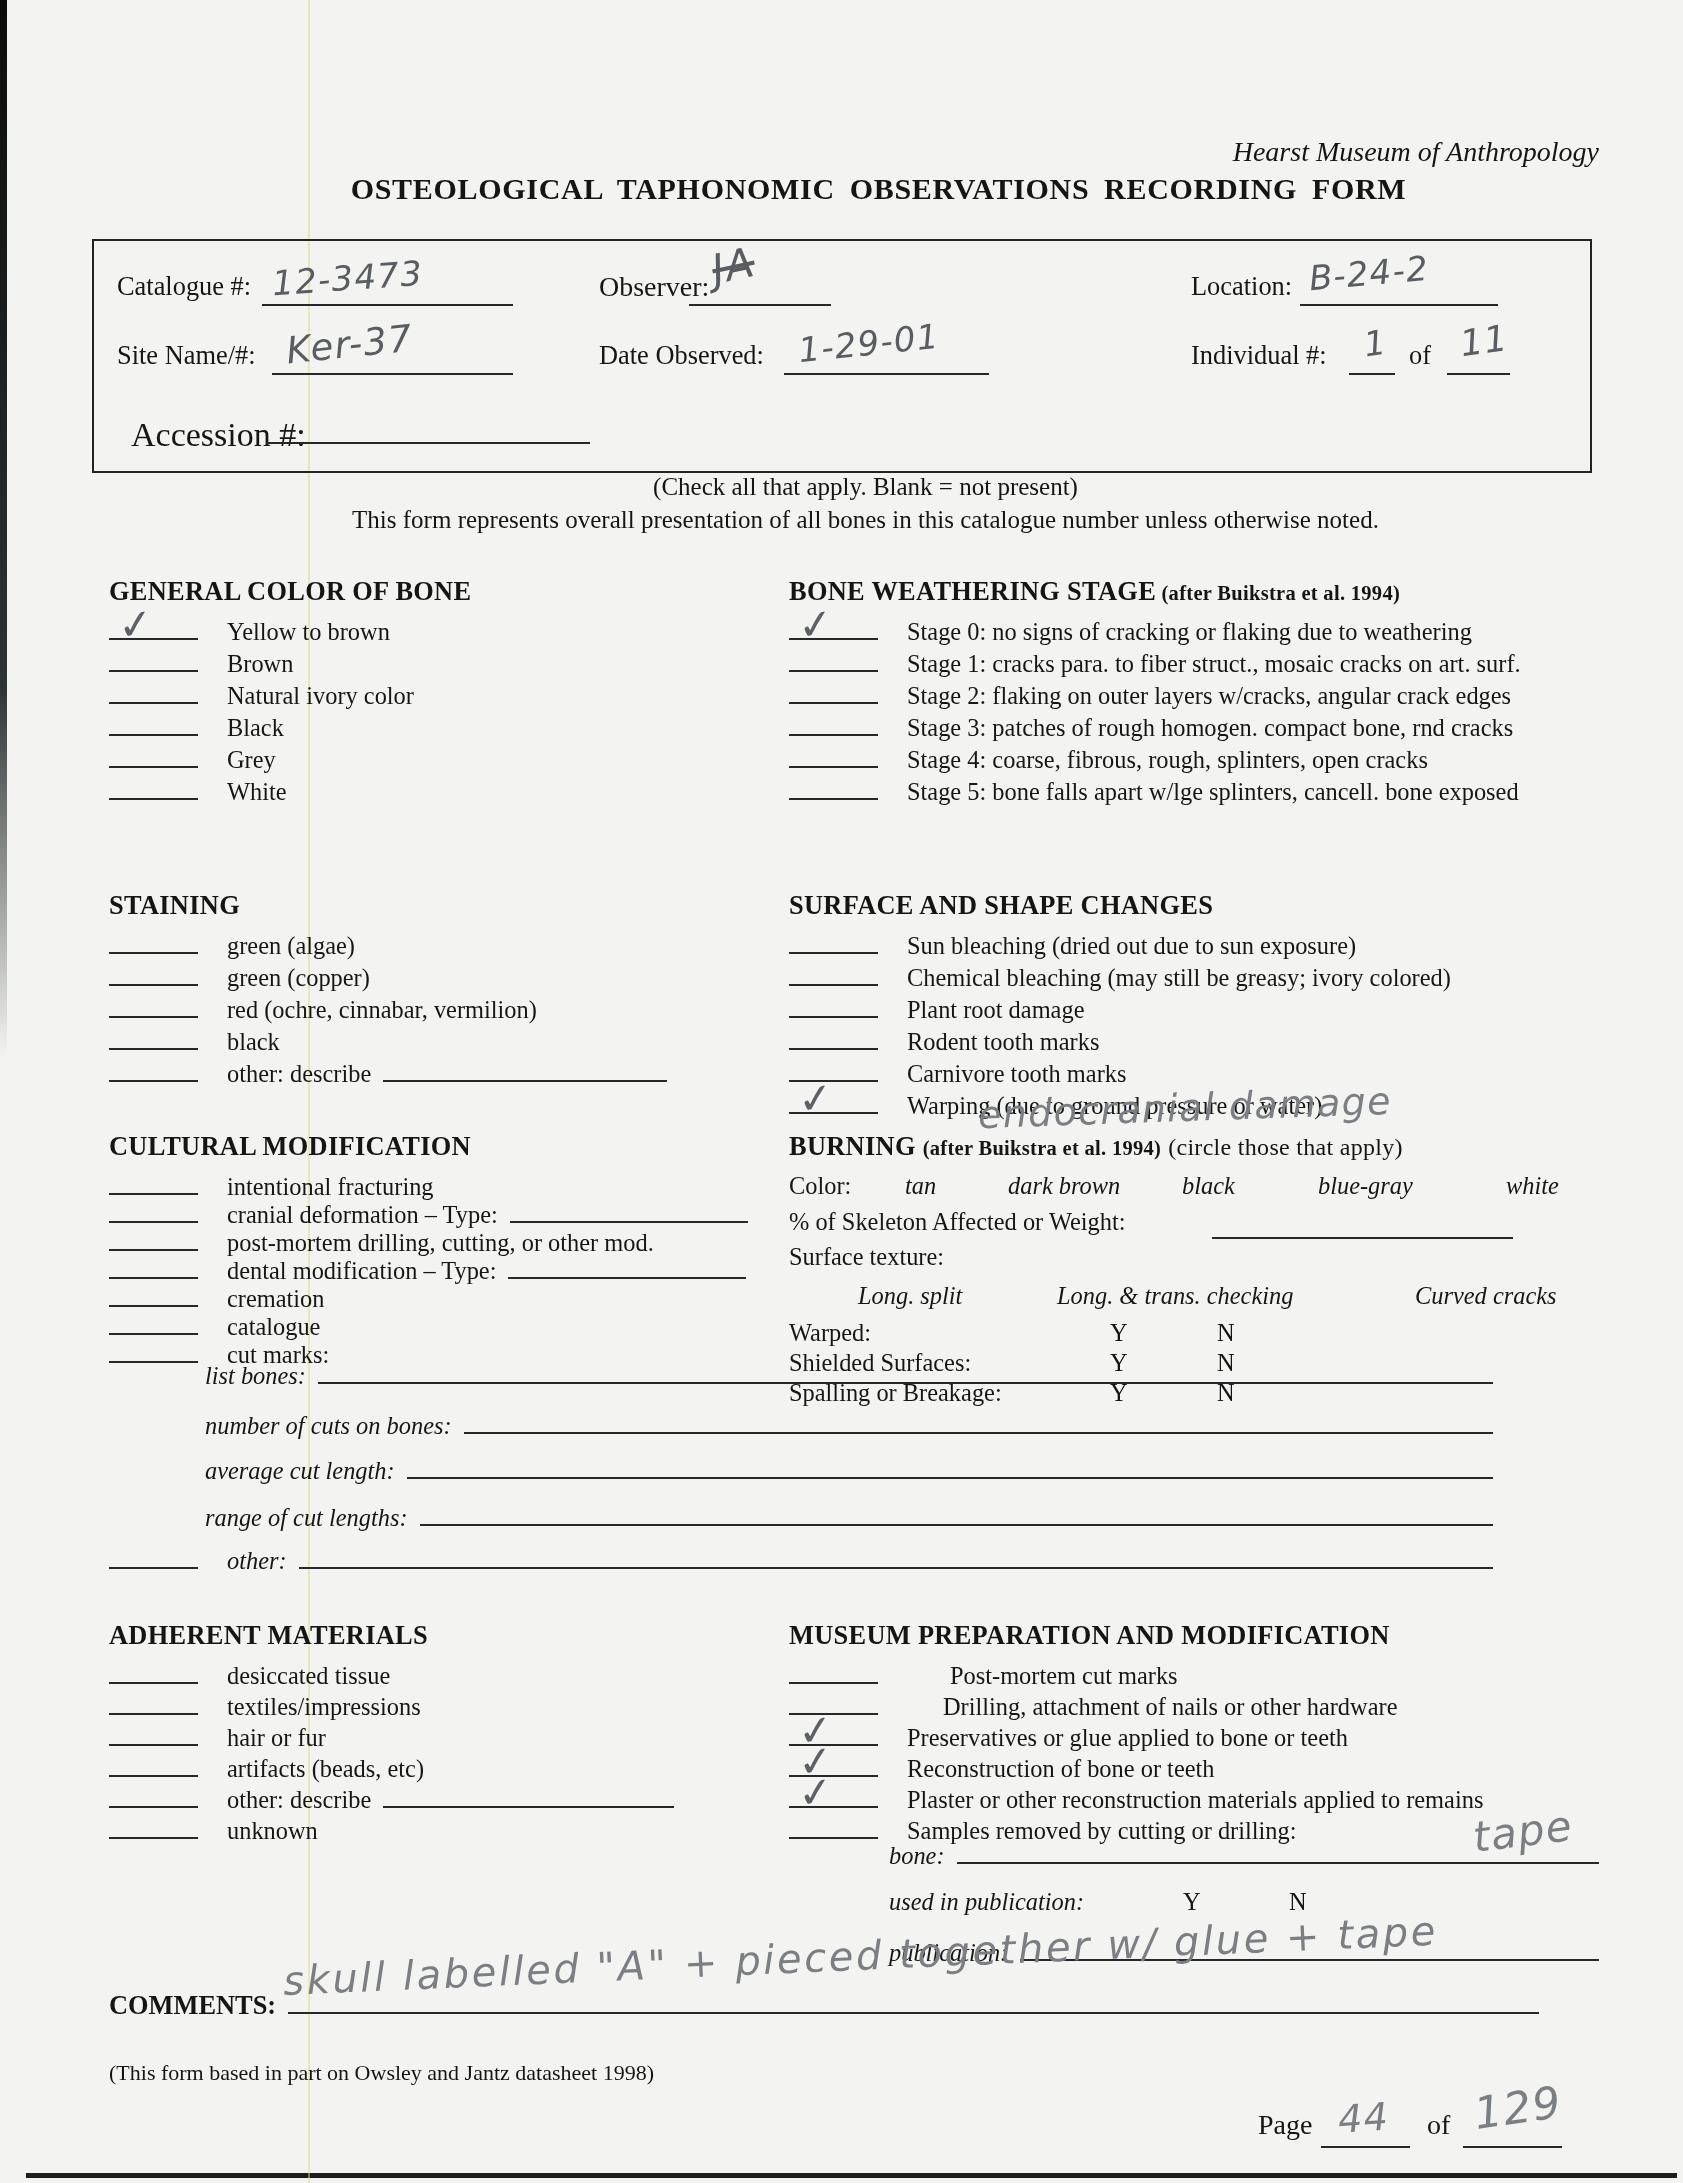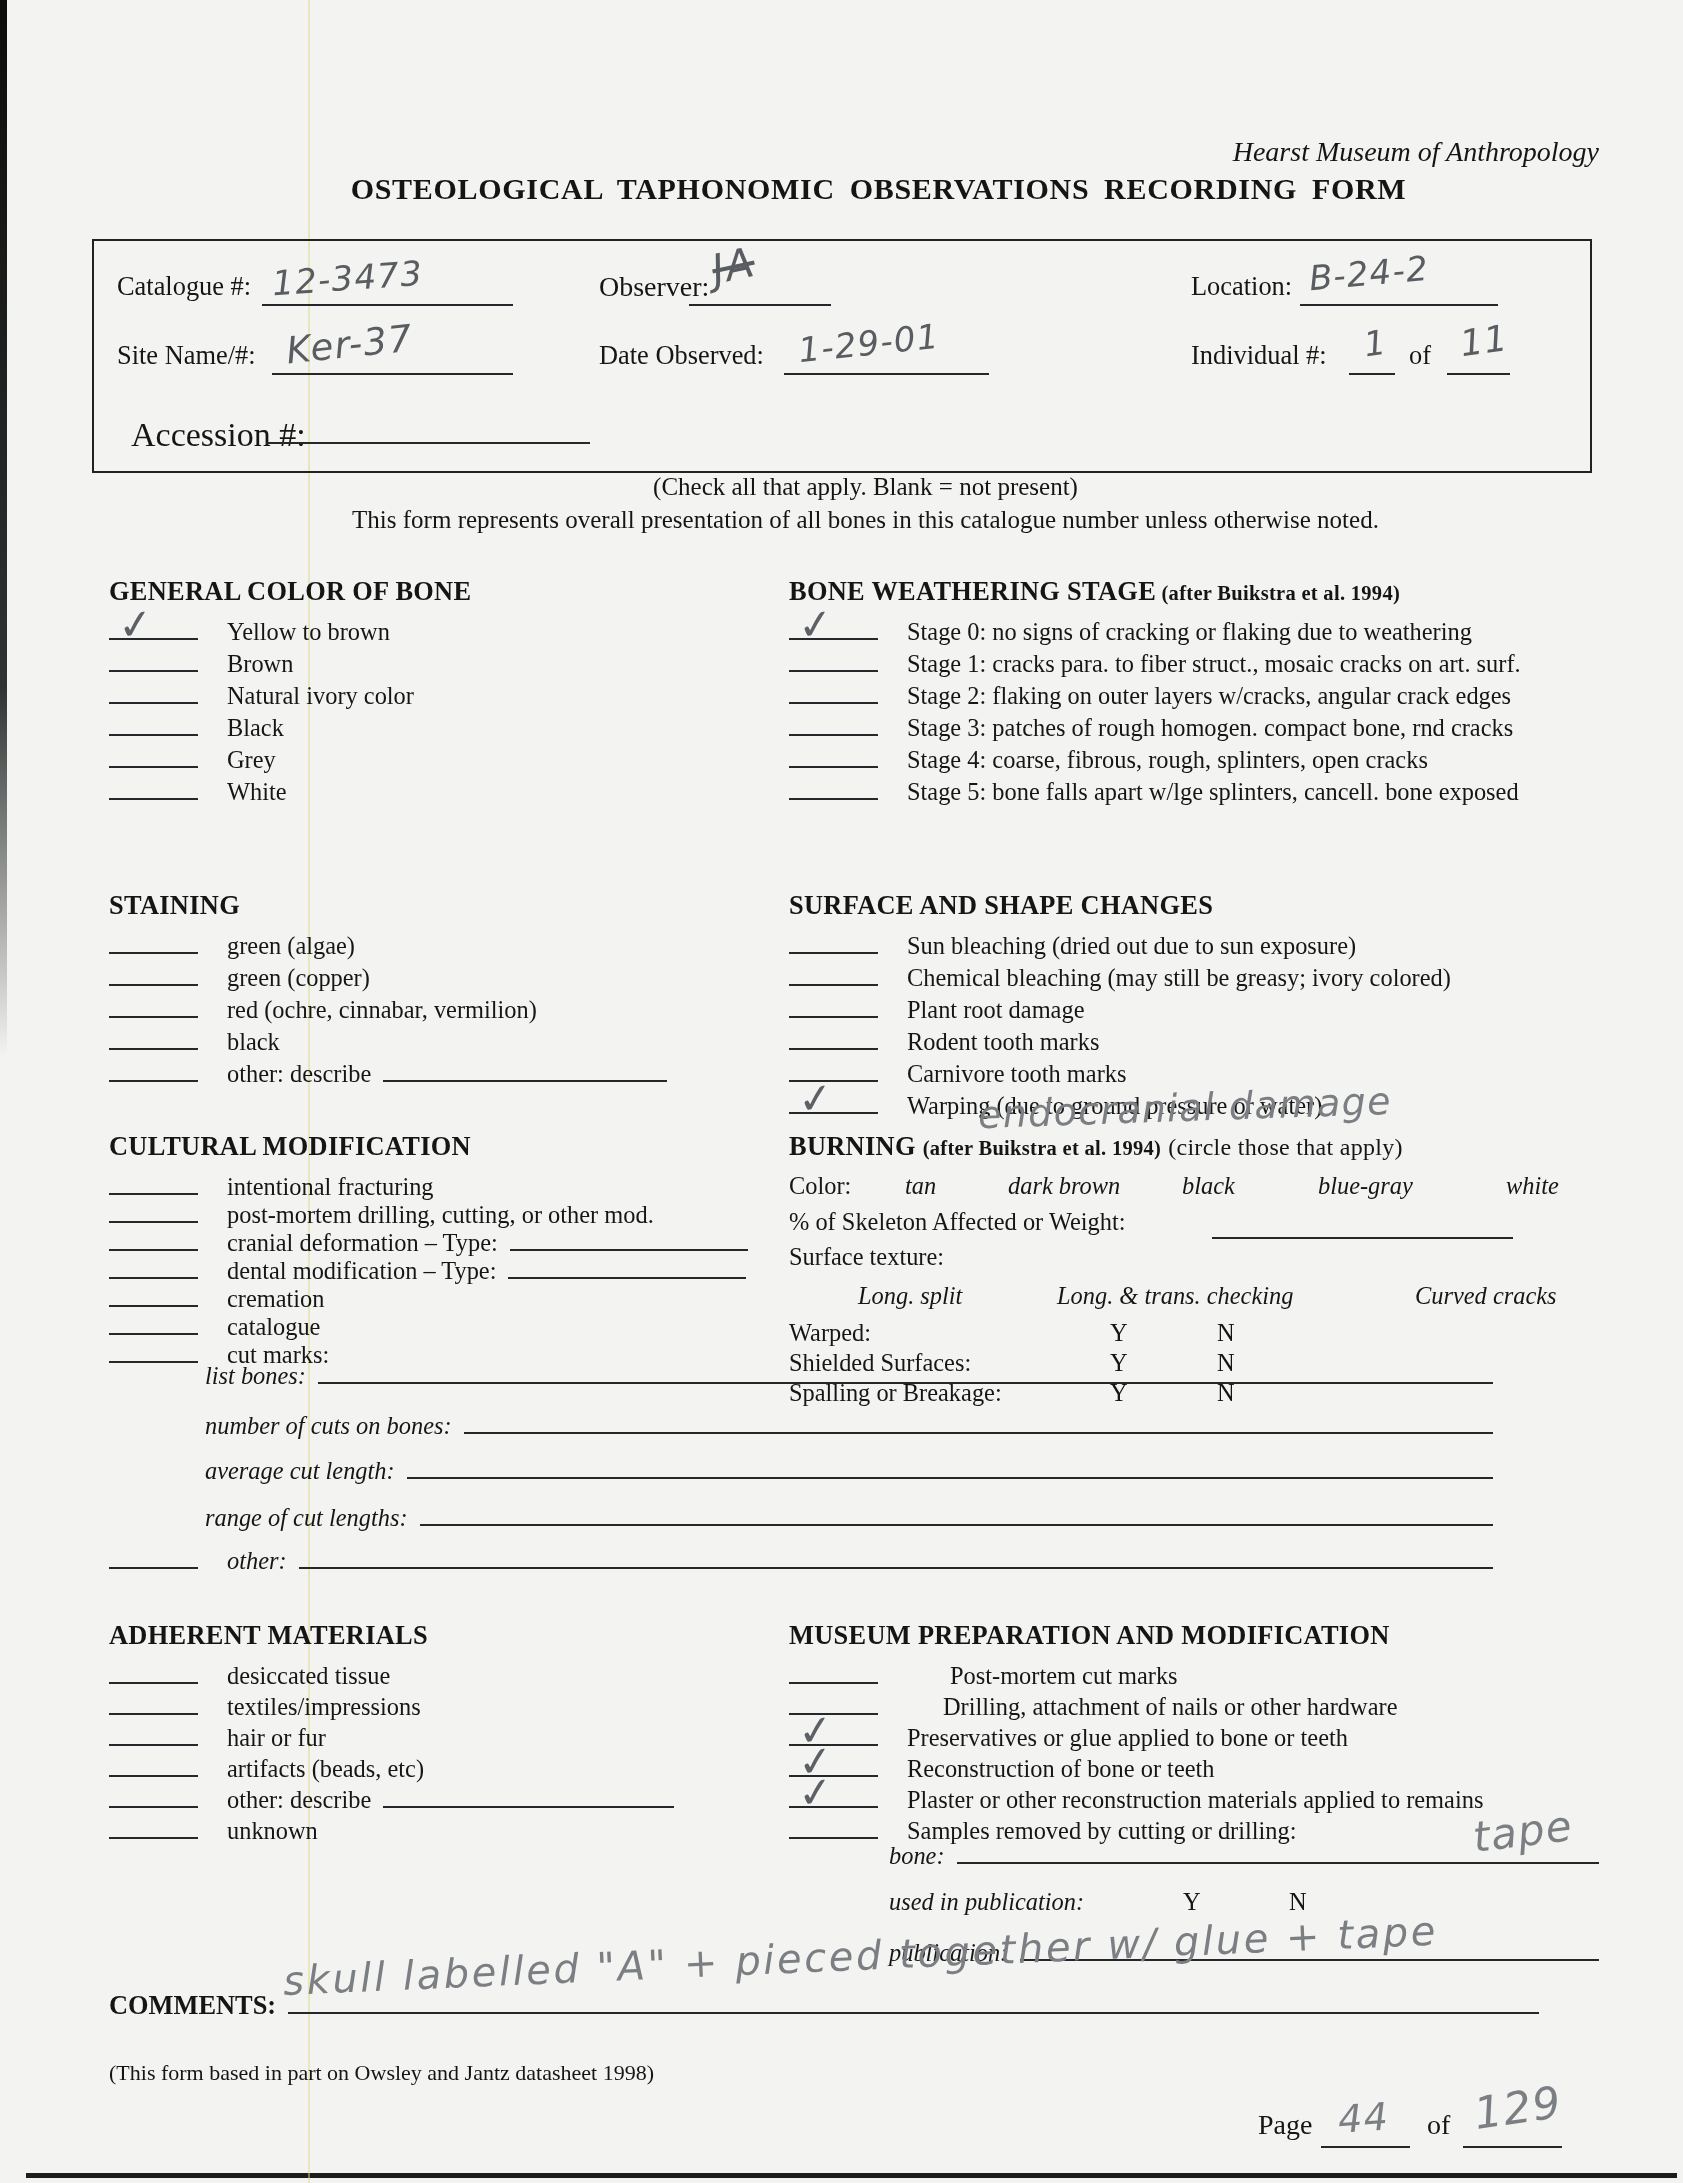--- a/index.html
+++ b/index.html
@@ -201,26 +201,26 @@
   </div>
 <div id="sec-cultural" class="abs" style="left:109px;top:1131px;width:667px;">
     <div class="sec-h"><span>CULTURAL MODIFICATION</span></div>
     <div class="rows">
       <div class="row" style="height: 28px;">
         <span class="blank"></span>
         <span class="lbl">intentional fracturing</span>
       </div>
       <div class="row" style="height: 28px;">
         <span class="blank"></span>
-        <span class="lbl">post-mortem drilling, cutting, or other mod.</span>
-      </div>
-      <div class="row" style="height: 28px;">
-        <span class="blank"></span>
         <span class="lbl">cranial deformation – Type:</span>
         <span class="wline" style="width: 238px;"></span>
+      </div>
+      <div class="row" style="height: 28px;">
+        <span class="blank"></span>
+        <span class="lbl">post-mortem drilling, cutting, or other mod.</span>
       </div>
       <div class="row" style="height: 28px;">
         <span class="blank"></span>
         <span class="lbl">dental modification – Type:</span>
         <span class="wline" style="width: 238px;"></span>
       </div>
       <div class="row" style="height: 28px;">
         <span class="blank"></span>
         <span class="lbl">cremation</span>
       </div>

